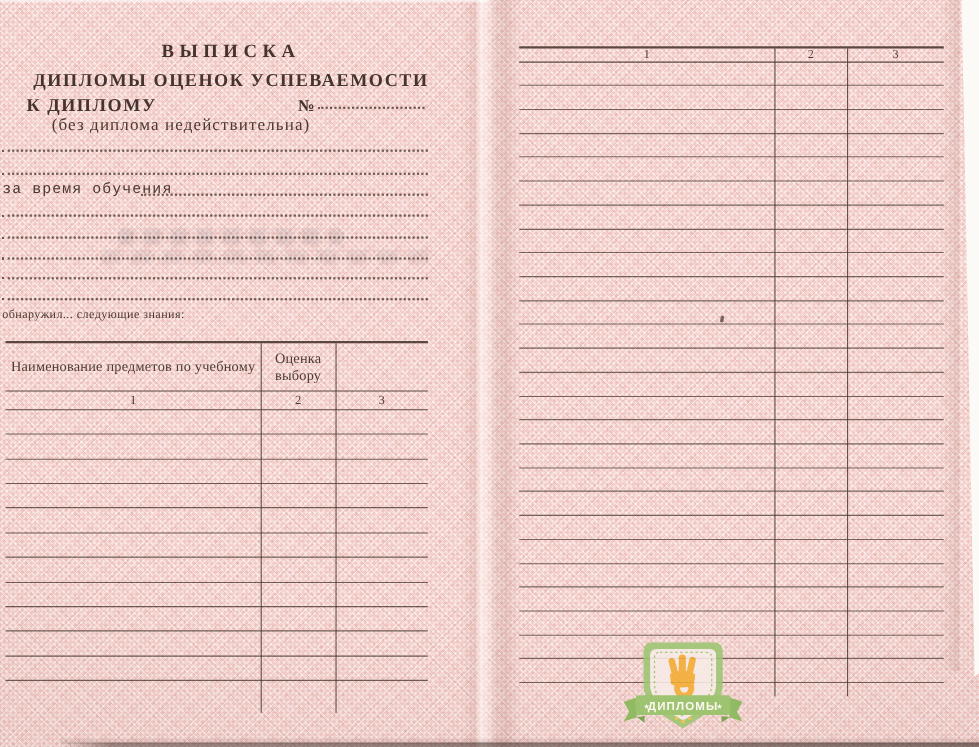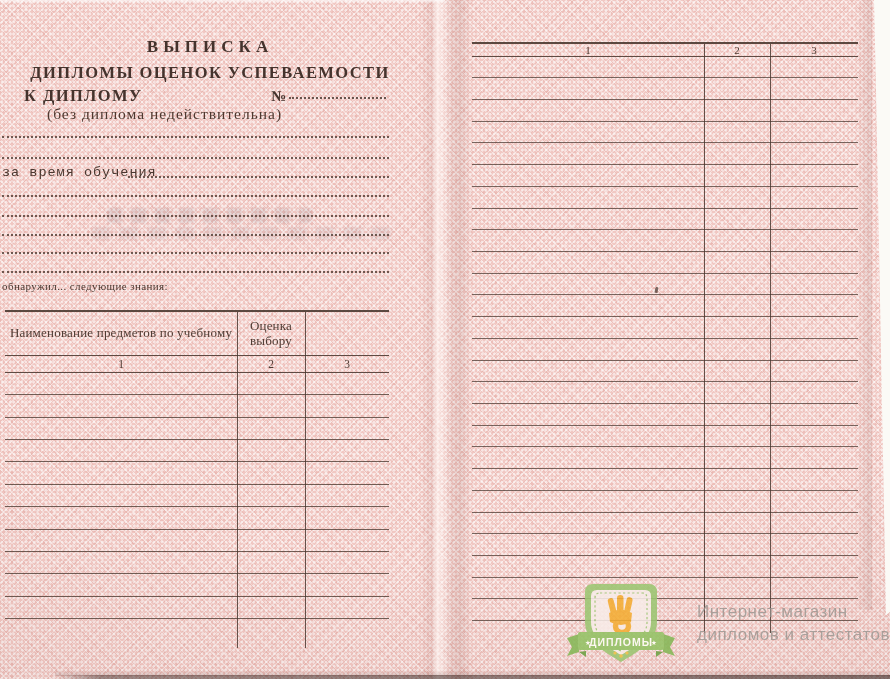--- a/index.html
+++ b/index.html
@@ -230,17 +230,13 @@
       <path d="M2 56 L14 52 V70 L2 74 L7 65 Z" fill="#85b756"></path>
       <path d="M110 56 L98 52 V70 L110 74 L105 65 Z" fill="#85b756"></path>
       <path d="M14 70 l7 5 v-6 z" fill="#6da144"></path>
       <path d="M98 70 l-7 5 v-6 z" fill="#6da144"></path>
       <rect x="13" y="50" width="86" height="18" rx="2" fill="#93c264"></rect>
       <text x="23" y="62.5" text-anchor="middle" font-family="'Liberation Sans',sans-serif" font-size="6.5" fill="#fffdf6">★</text>
       <text x="56" y="63.5" text-anchor="middle" font-family="'Liberation Sans',sans-serif" font-size="10.5" font-weight="bold" letter-spacing="1" fill="#fffdf6">ДИПЛОМЫ</text>
       <text x="89" y="62.5" text-anchor="middle" font-family="'Liberation Sans',sans-serif" font-size="6.5" fill="#fffdf6">★</text>
     </svg>
   </div>
-  <div class="abs wm-brand">
-    <div>Интернет-магазин</div>
-    <div>дипломов и аттестатов</div>
-  </div>
 </div>
 
 </body></html>

